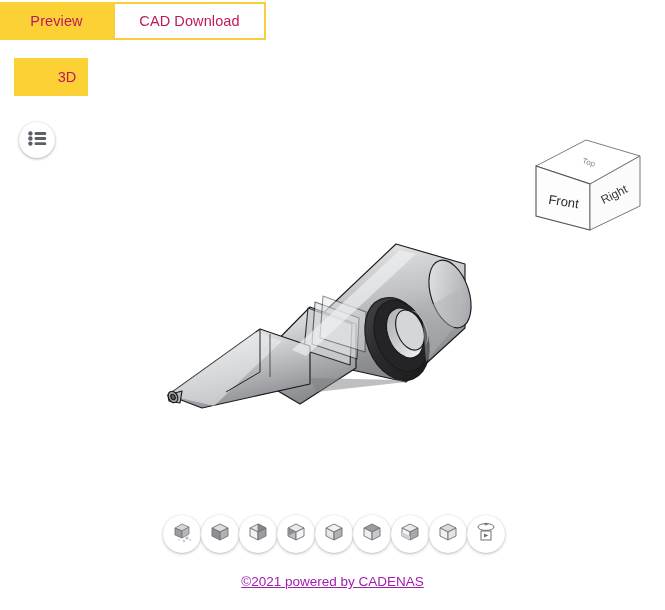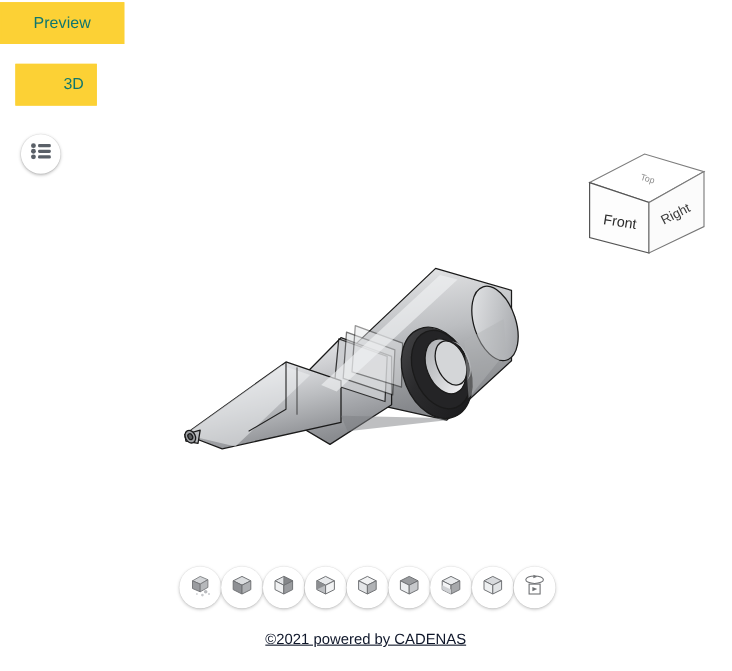--- a/index.html
+++ b/index.html
@@ -23,21 +23,21 @@
     align-items: stretch;
   }
   #tabbar-main { left: 0px; top: 2px; height: 38px; }
   #tabbar-sub  { left: 14px; top: 58px; height: 38px; }
 
   .tab {
     display: flex;
     align-items: center;
     justify-content: center;
     font-size: 14.5px;
-    color: #0f766e;
+    color: #be185d;
     letter-spacing: .1px;
     cursor: pointer;
     white-space: nowrap;
     user-select: none;
   }
   .tab.active {
     background: #FCD135;
     border: 1px solid #FCD135;
   }
   .tab.inactive {
@@ -107,31 +107,32 @@
 
   
   #footer {
     position: absolute;
     left: 0; top: 572px;
     width: 665px;
     text-align: center;
   }
   #footer-link {
     font-size: 13.5px;
-    color: #0f172a;
+    color: #a21caf;
     cursor: pointer;
   }
 </style>
 </head>
 <body>
 
 <div id="app">
 
   <div class="tabbar" id="tabbar-main">
     <div class="tab active" id="tab-preview">Preview</div>
+    <div class="tab inactive" id="tab-cad-download">CAD Download</div>
   </div>
 
   <div class="tabbar" id="tabbar-sub">
     <div class="tab active" id="tab-3d">3D</div>
   </div>
 
   <div id="viewer"></div>
 
   <div id="menu-button">
     <span>

